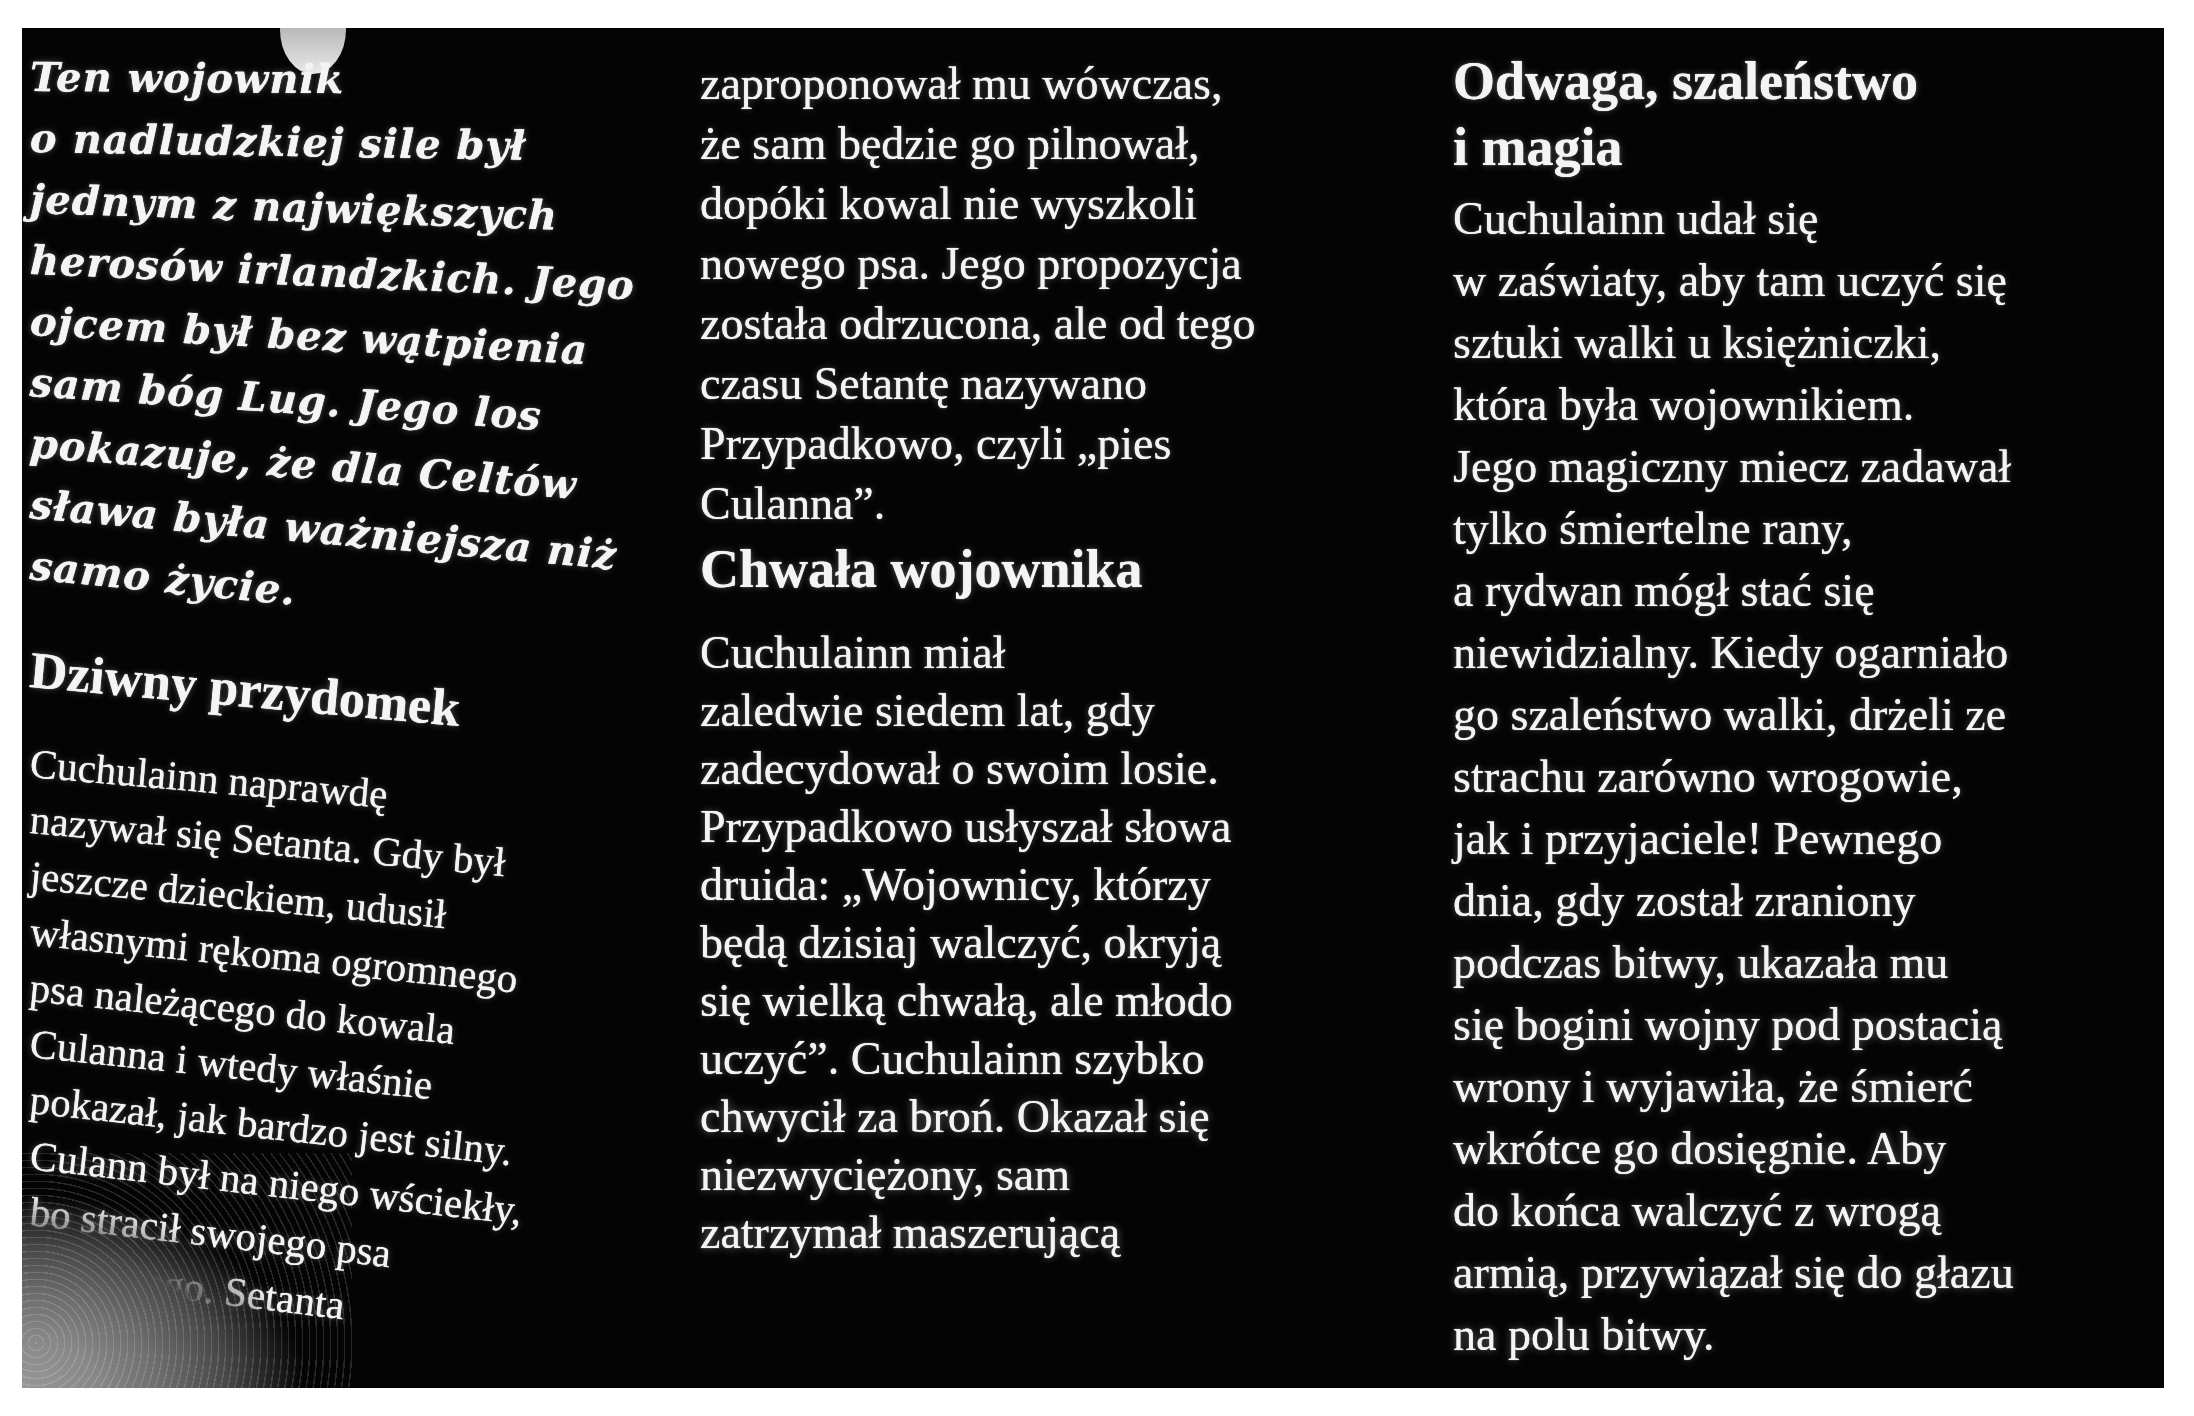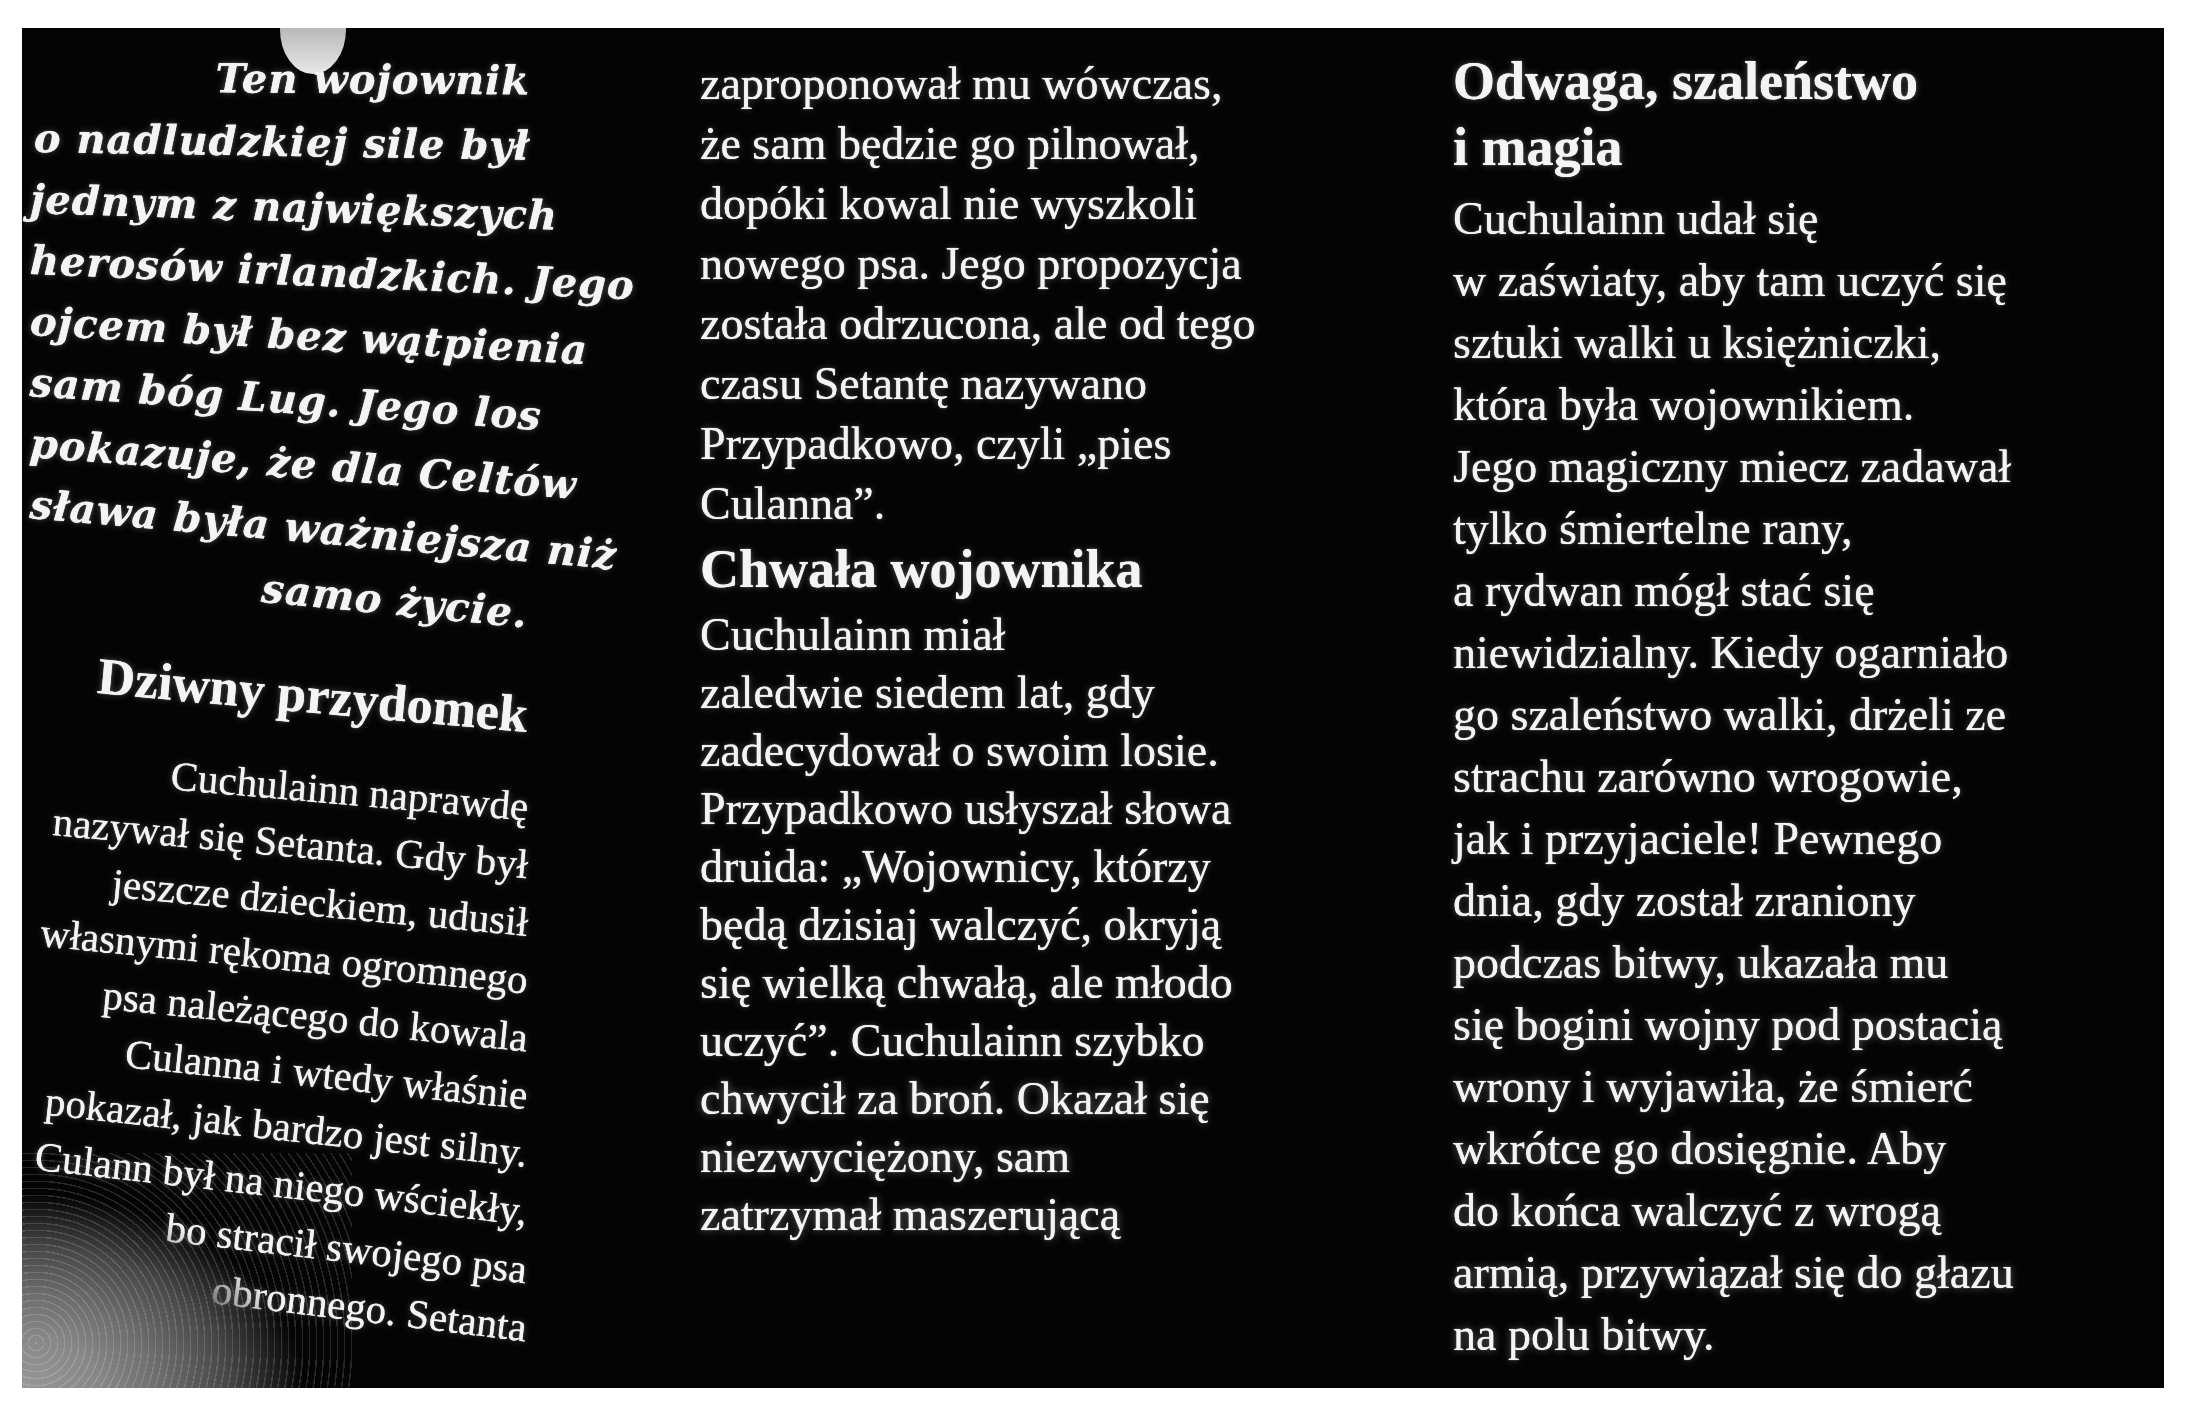--- a/index.html
+++ b/index.html
@@ -13,21 +13,21 @@
   .panel{
     position:absolute;
     left:22px;top:28px;
     width:2142px;height:1360px;
     background:#040404;
     overflow:hidden;
     color:#f4f4f4;
     text-shadow:0 0 7px rgba(255,255,255,.30), 0 0 1px #ffffff;
   }
   .col{position:absolute;}
-  .col1{left:8px;top:18px;width:500px;text-align:right;}
+  .col1{left:8px;top:18px;width:500px;}
   .col2{left:678px;top:26px;width:700px;}
   .col3{left:1400px;top:20px;width:744px;margin-left:31px;}
   .line{white-space:nowrap;}
 
   
   .col1 .line{transform-origin:0 55%;}
   .intro{font:italic 700 40px/61px "DejaVu Serif", serif; letter-spacing:1px;}
   .intro .line:nth-child(1){transform:rotate(0.4deg);}
   .intro .line:nth-child(2){transform:rotate(0.9deg);}
   .intro .line:nth-child(3){transform:rotate(1.8deg);}
@@ -52,21 +52,21 @@
   .body-col1 .line:nth-child(5){transform:rotate(5.8deg);}
   .body-col1 .line:nth-child(6){transform:rotate(6.0deg);}
   .body-col1 .line:nth-child(7){transform:rotate(6.2deg);}
   .body-col1 .line:nth-child(8){transform:rotate(6.45deg);}
   .body-col1 .line:nth-child(9){transform:rotate(6.7deg);}
   .body-col1 .line:nth-child(10){transform:rotate(6.95deg);}
 
   
   .para-col2{font:400 46px/60px "Liberation Serif", serif;}
   .h-col2{font:700 54px/70px "Liberation Serif", serif; white-space:nowrap;}
-  .body-col2{font:400 46px/58px "Liberation Serif", serif; margin-top:2px; font-weight:400;}
+  .body-col2{font:400 46px/58px "Liberation Serif", serif; margin-top:20px; font-weight:400;}
   .body-col2 .line:nth-child(n+9){text-shadow:0 0 9px rgba(255,255,255,.45),0 0 1px #fff; font-weight:400;}
 
   
   .h-col3{font:700 54px/66px "Liberation Serif", serif; white-space:nowrap;}
   .body-col3{font:400 46px/62px "Liberation Serif", serif; margin-top:8px;}
   .body-col3 .line:nth-child(n+13){text-shadow:0 0 9px rgba(255,255,255,.40),0 0 1px #fff;}
 
   
   .notch{
     position:absolute;left:258px;top:0;width:66px;height:46px;

